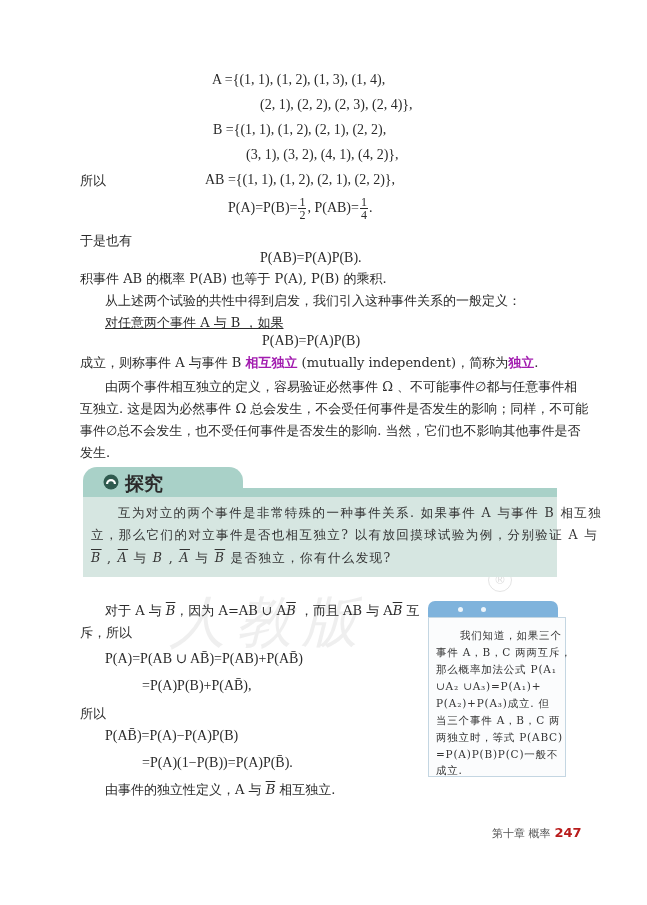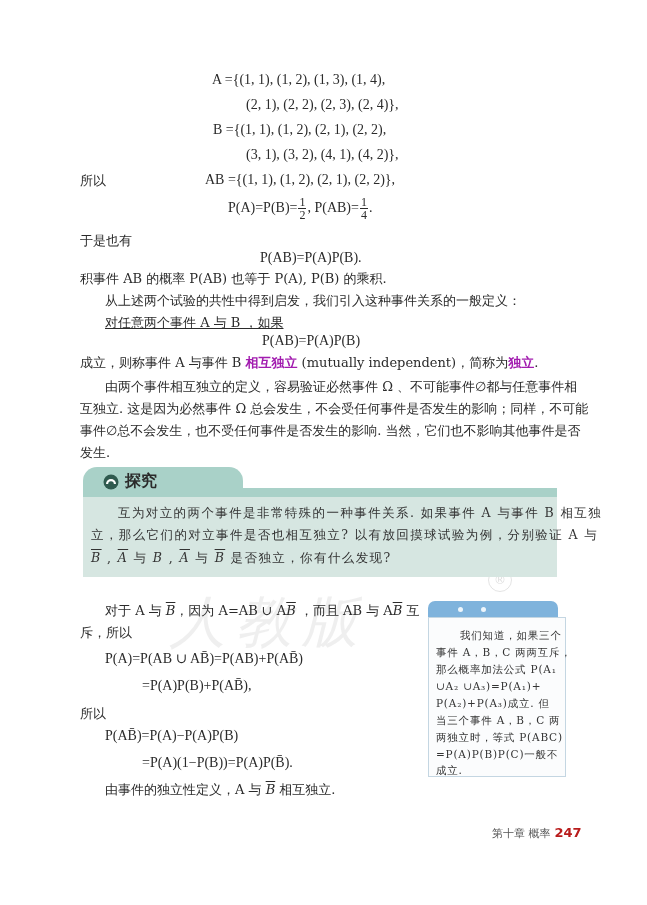--- a/index.html
+++ b/index.html
@@ -20,40 +20,40 @@
       color: rgba(120,120,120,0.12); font-size: 56px; font-style: italic; letter-spacing: 10px;
       font-family: "DejaVu Serif", serif; pointer-events: none;
     }
     .wm-reg { position: absolute; left: 488px; top: 568px; width: 22px; height: 22px; border: 1px solid rgba(120,120,120,0.2); border-radius: 50%; color: rgba(120,120,120,0.25); font-size: 12px; text-align: center; line-height: 22px; font-family: "DejaVu Sans", sans-serif; }
 
     
     .explore-tab { position: absolute; left: 83px; top: 467px; width: 160px; height: 30px; background: #a9d1c8; border-radius: 14px 14px 0 0; }
     .explore-band { position: absolute; left: 83px; top: 488px; width: 474px; height: 9px; background: #a9d1c8; }
     .explore-body { position: absolute; left: 83px; top: 497px; width: 474px; height: 80px; background: #d6e6e1; }
     .explore-icon { position: absolute; left: 103px; top: 474px; width: 16px; height: 16px; }
-    .explore-title { position: absolute; left: 125px; top: 471px; font-family: "DejaVu Sans", sans-serif; font-size: 16px; font-weight: bold; color: #2b2b2b; text-align: center; }
+    .explore-title { position: absolute; left: 125px; top: 471px; font-family: "DejaVu Sans", sans-serif; font-size: 19px; font-weight: bold; color: #2b2b2b; text-align: center; }
     .explore-text { font-family: "DejaVu Serif", serif; font-size: 12.5px; letter-spacing: 1.4px; color: #333; white-space: nowrap; }
 
     
     .side-tab { position: absolute; left: 428px; top: 601px; width: 130px; height: 17px; background: #7fb3dc; border-radius: 7px 7px 0 0; }
     .side-box { position: absolute; left: 428px; top: 617px; width: 136px; height: 158px; border: 1px solid #c4d6e2; background: #fbfcfd; }
     .side-dot { position: absolute; width: 5px; height: 5px; border-radius: 50%; background: #eef6fc; top: 607px; }
     .side-text { position: absolute; font-size: 10.5px; line-height: 17.5px; color: #333; white-space: nowrap; letter-spacing: 0.8px; }
 
     .footer { position: absolute; left: 492px; top: 825px; font-family: "DejaVu Sans", sans-serif; font-size: 11px; color: #555; white-space: nowrap; }
     .footer .pg { font-size: 13px; font-weight: bold; color: #b91c1c; margin-left: 4px; }
   </style>
 </head>
 <body>
 
 <div class="watermark">人教版</div>
 <div class="wm-reg">®</div>
 
 <div class="abs math" style="left:212px; top:72px;">A ={(1, 1), (1, 2), (1, 3), (1, 4),</div>
-<div class="abs math" style="left:246px; top:97px;">(2, 1), (2, 2), (2, 3), (2, 4)},</div>
+<div class="abs math" style="left:260px; top:97px;">(2, 1), (2, 2), (2, 3), (2, 4)},</div>
 <div class="abs math" style="left:213px; top:122px;">B ={(1, 1), (1, 2), (2, 1), (2, 2),</div>
 <div class="abs math" style="left:246px; top:147px;">(3, 1), (3, 2), (4, 1), (4, 2)},</div>
 <div class="abs math" style="left:205px; top:172px;">AB ={(1, 1), (1, 2), (2, 1), (2, 2)},</div>
 
 <div class="abs txt" style="left:80px; top:171px;">所以</div>
 
 <div class="abs math" style="left:228px; top:196px;">
   <span>P(A)=P(B)=</span><span class="frac"><span class="num">1</span><span>2</span></span><span>, P(AB)=</span><span class="frac"><span class="num">1</span><span>4</span></span><span>.</span>
 </div>
 

